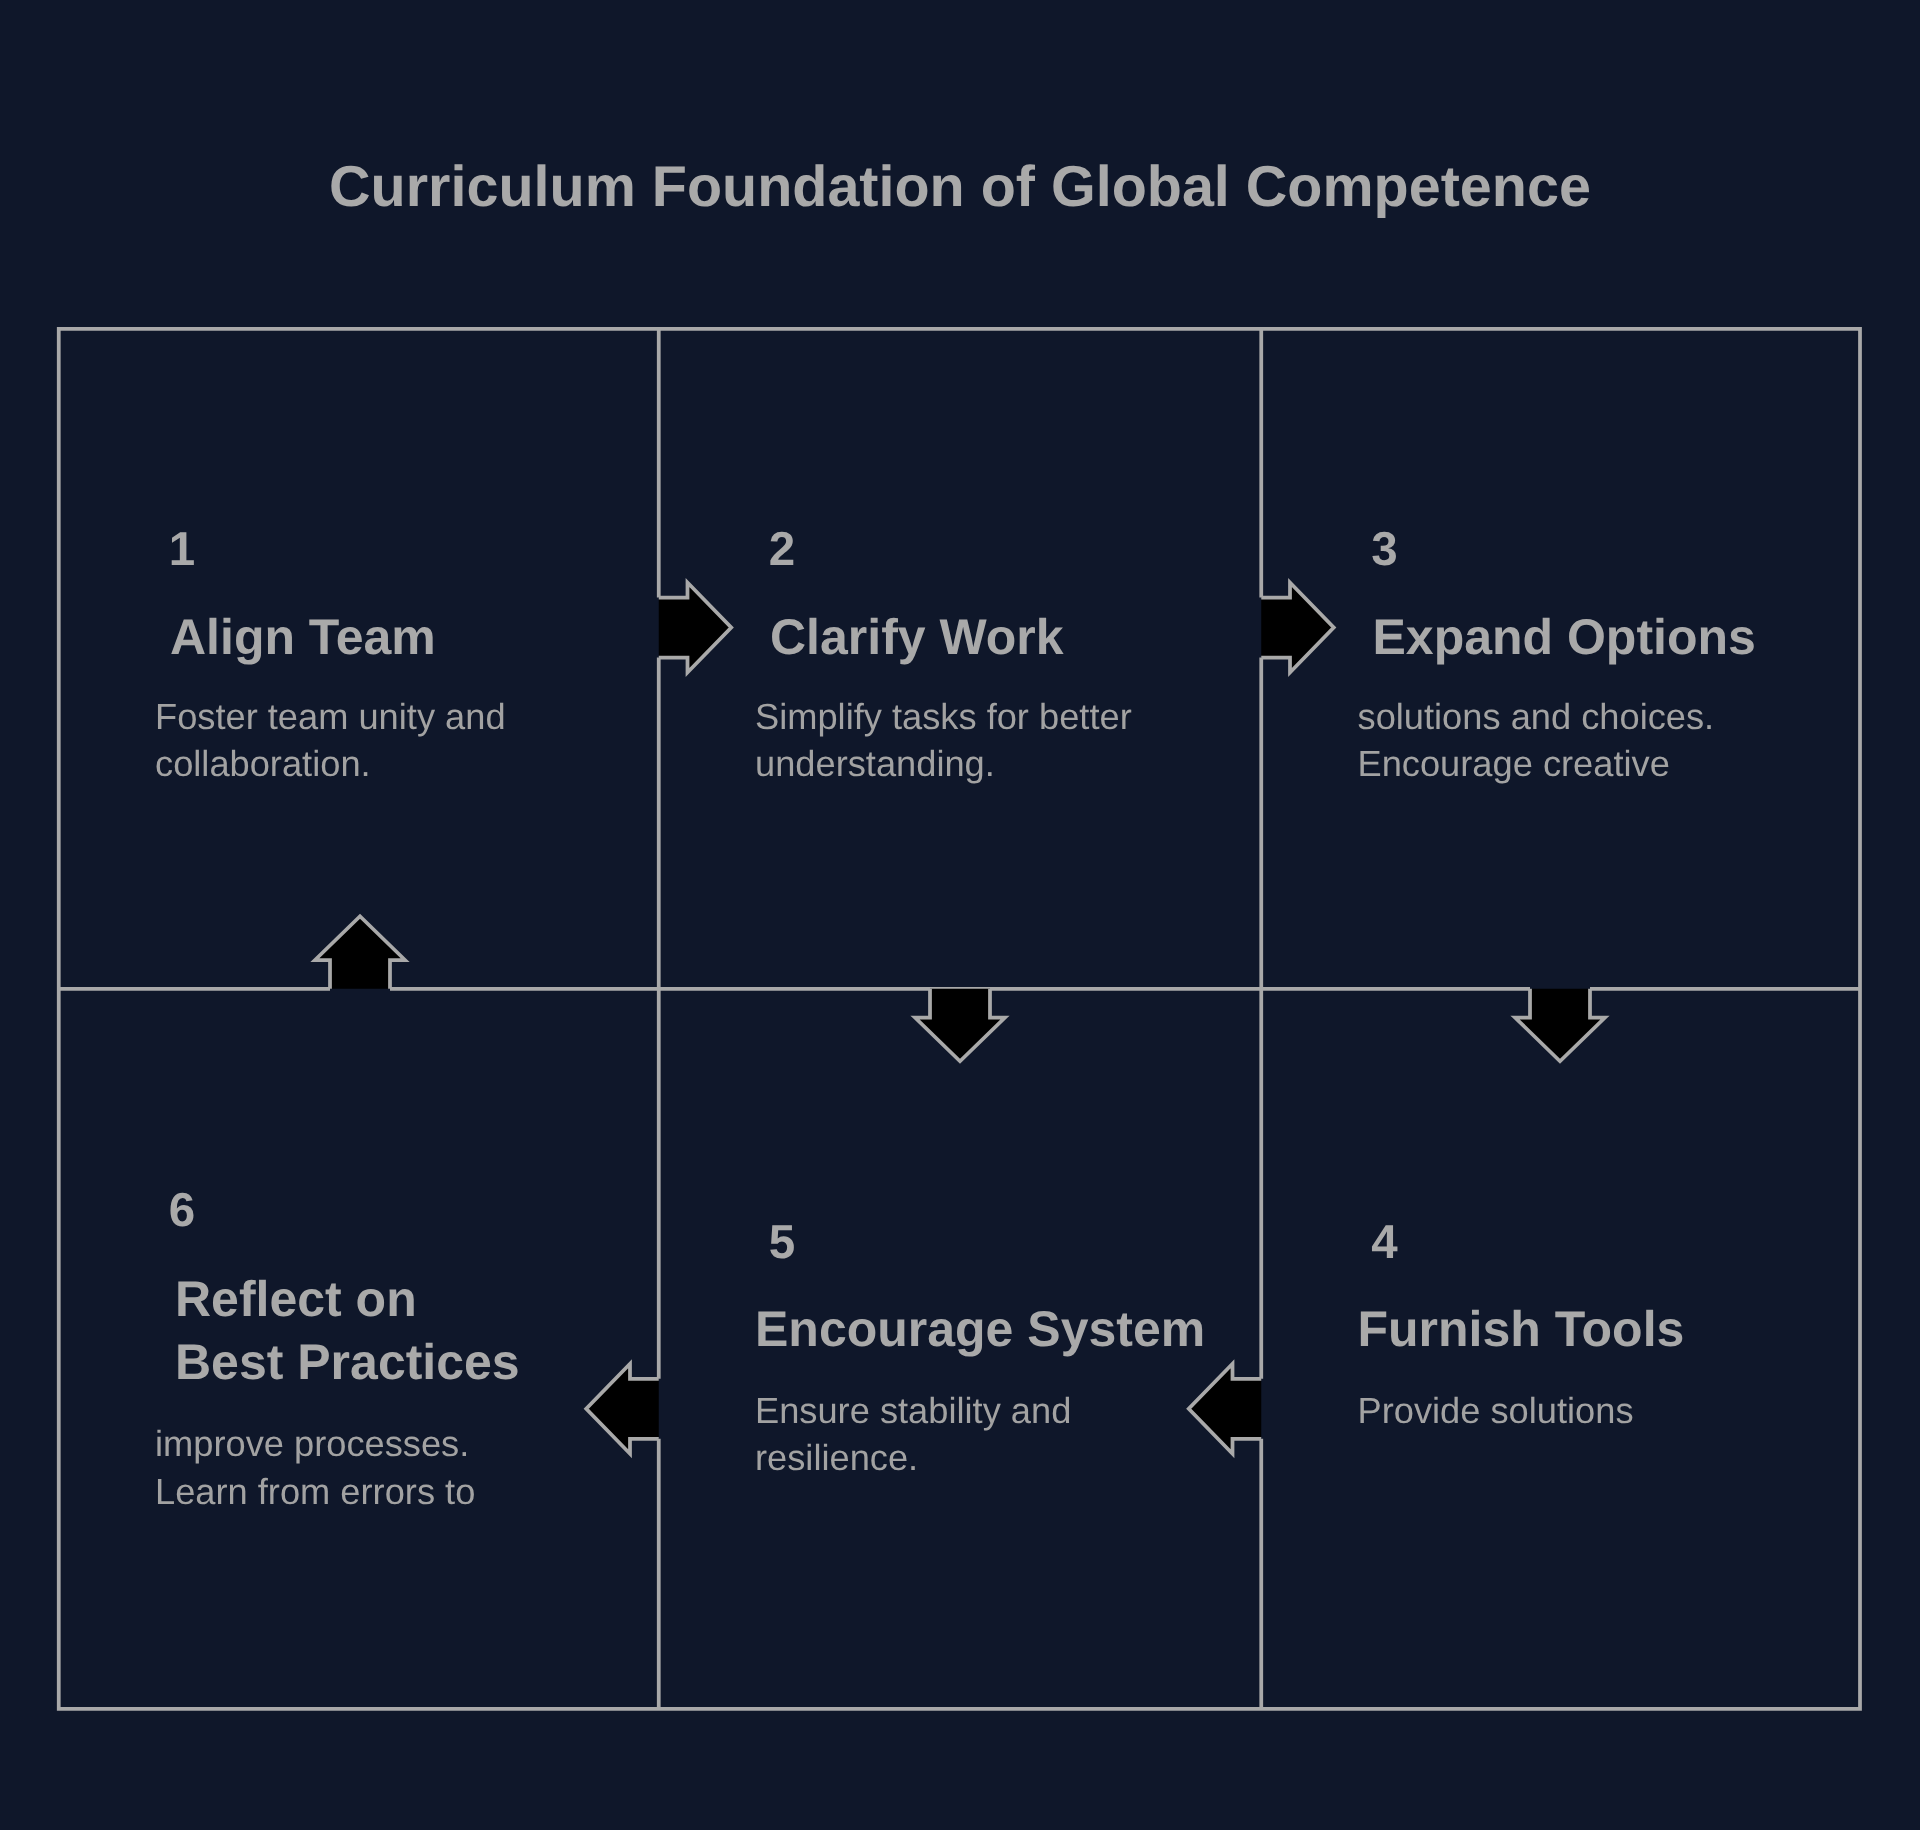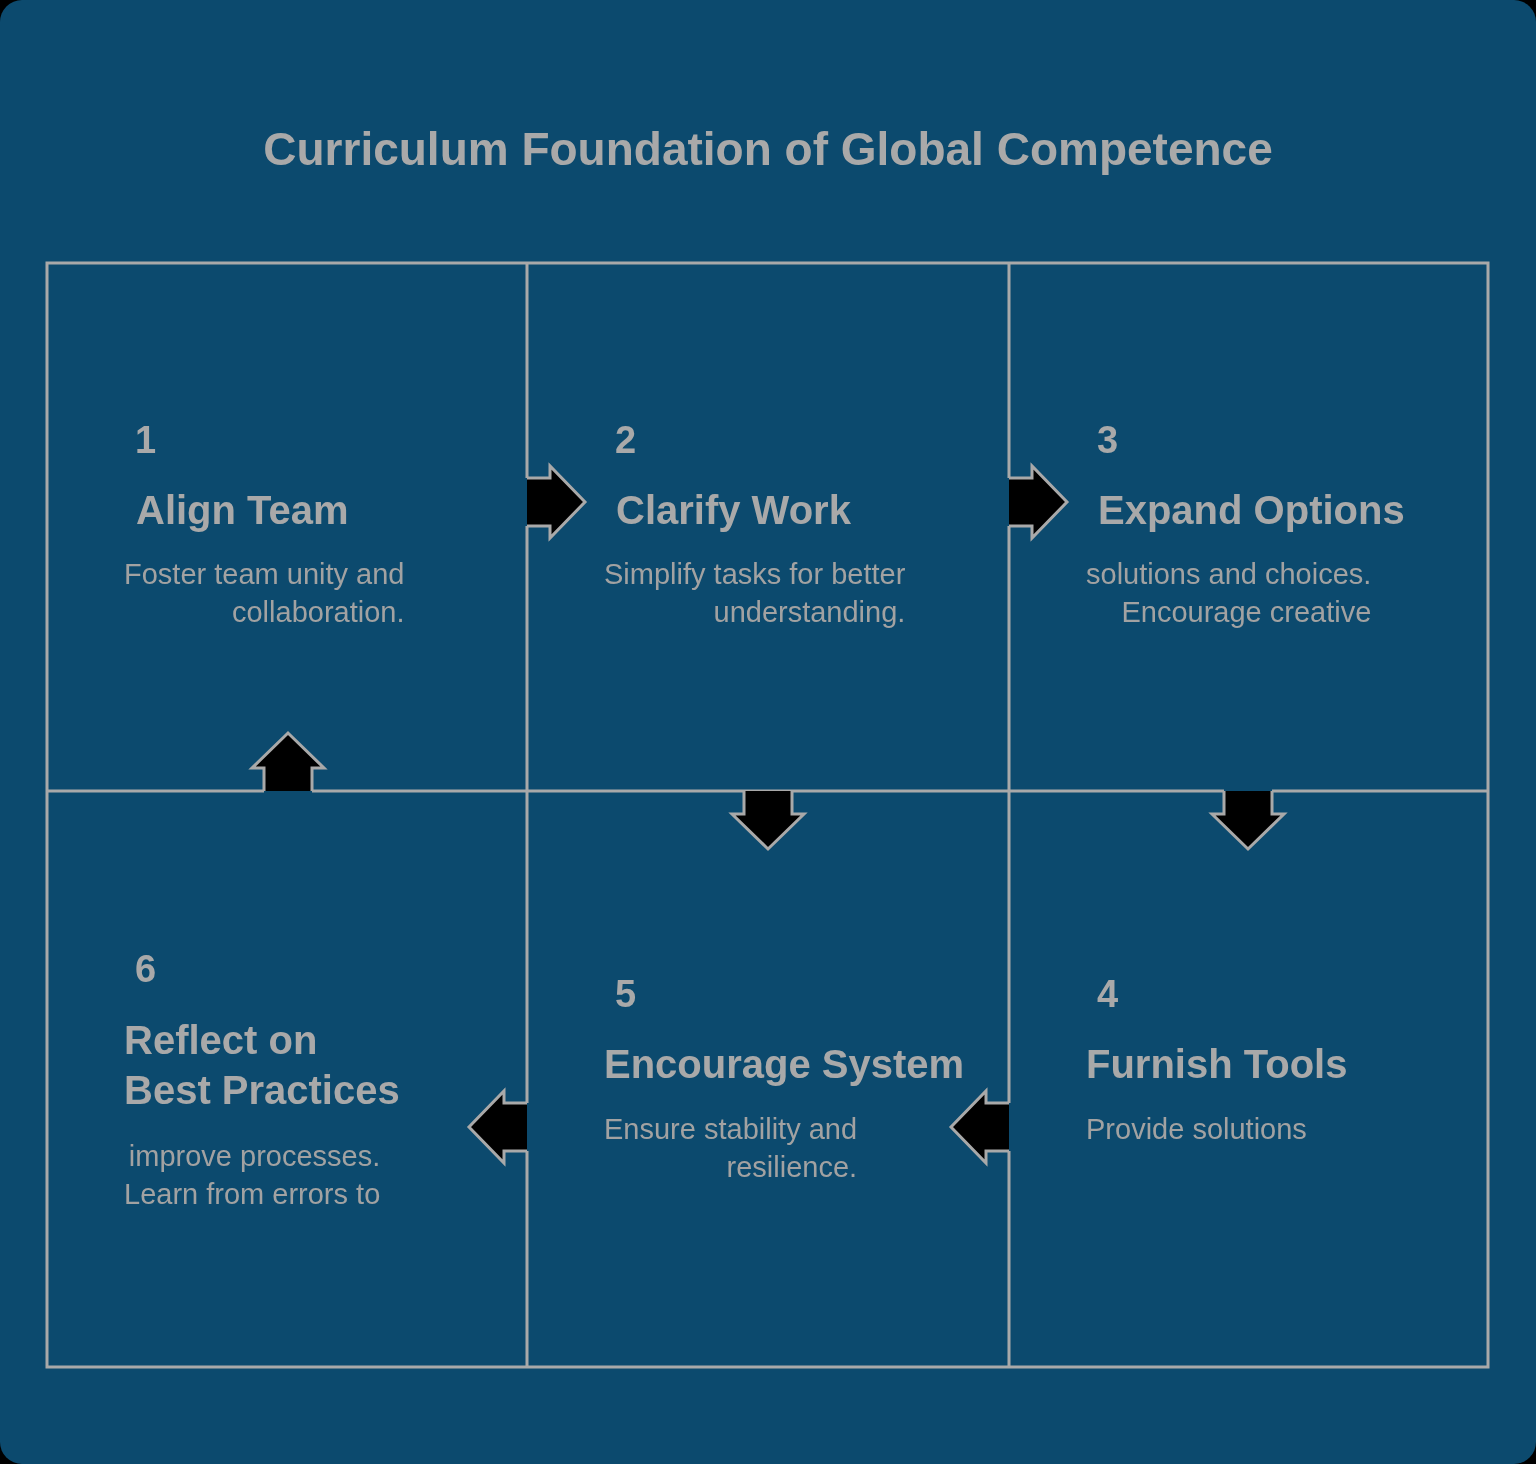--- a/index.html
+++ b/index.html
@@ -1,22 +1,21 @@
 <!DOCTYPE html>
 <html><head>
 <meta charset="utf-8">
 <style>
   html,body{margin:0;padding:0;background:#000;}
   .canvas{
     position:relative;
     width:1536px;height:1464px;
-    background:#0c4a6e;
+    background:#0f172a;
     font-family:"Liberation Sans",sans-serif;
     overflow:hidden;
-    border-radius:22px;
   }
   .title{
     position:absolute;left:0;top:126px;width:1536px;
     text-align:center;
     font-size:46px;font-weight:700;line-height:1;
     color:#a9a9a9;
   }
   .grid-svg{position:absolute;left:0;top:0;}
   .gridline{stroke:#a9a9a9;stroke-width:3;fill:none;}
   .flow-arrow{stroke:#a9a9a9;stroke-width:3;fill:#000;stroke-linejoin:miter;}
@@ -33,33 +32,33 @@
     color:#a9a9a9;
   }
   .step-title{
     position:absolute;left:77px;
     font-size:40px;font-weight:700;line-height:50px;
     color:#a9a9a9;white-space:nowrap;
   }
   .step-desc{
     position:absolute;left:77px;
     font-size:29px;font-weight:400;line-height:38px;
-    color:#a2a2a2;white-space:nowrap;text-align:right;
+    color:#a2a2a2;white-space:nowrap;
   }
   
   .row-top .step-number{top:158px;}
   .row-top .step-title{top:222px;margin-left:12px;}
   .row-top .step-desc{top:292px;}
   
   .row-bottom .step-number{top:184px;}
   .row-bottom .step-title{top:248px;}
   .row-bottom .step-desc{top:319px;}
   
   .cell-6 .step-number{top:159px;}
-  .cell-6 .step-title{top:224px;}
+  .cell-6 .step-title{top:224px;margin-left:16px;}
   .cell-6 .step-desc{top:346px;}
 </style>
 </head>
 <body>
 
 <div class="canvas">
 
   <div class="title">Curriculum Foundation of Global Competence</div>
 
   <svg class="grid-svg" width="1536" height="1464" viewBox="0 0 1536 1464">

